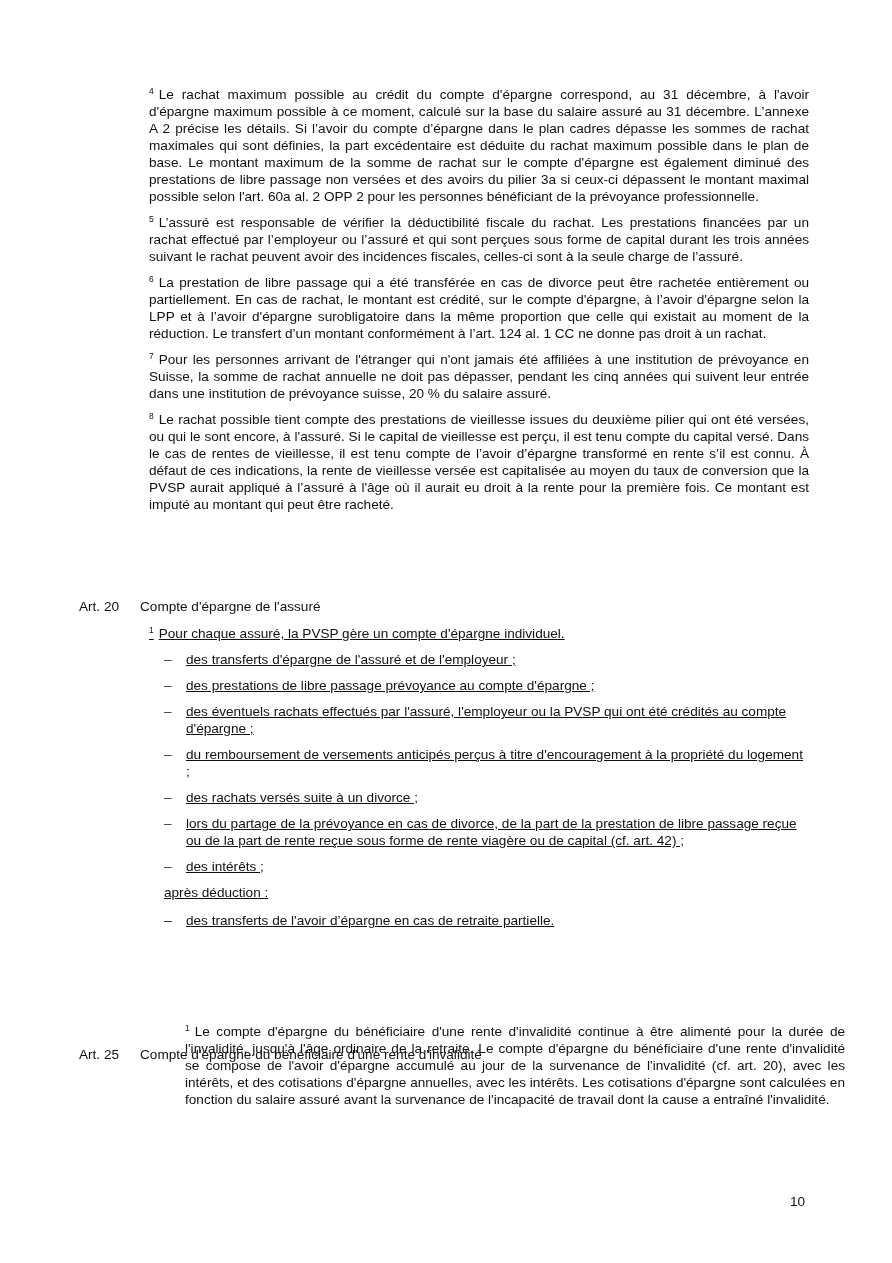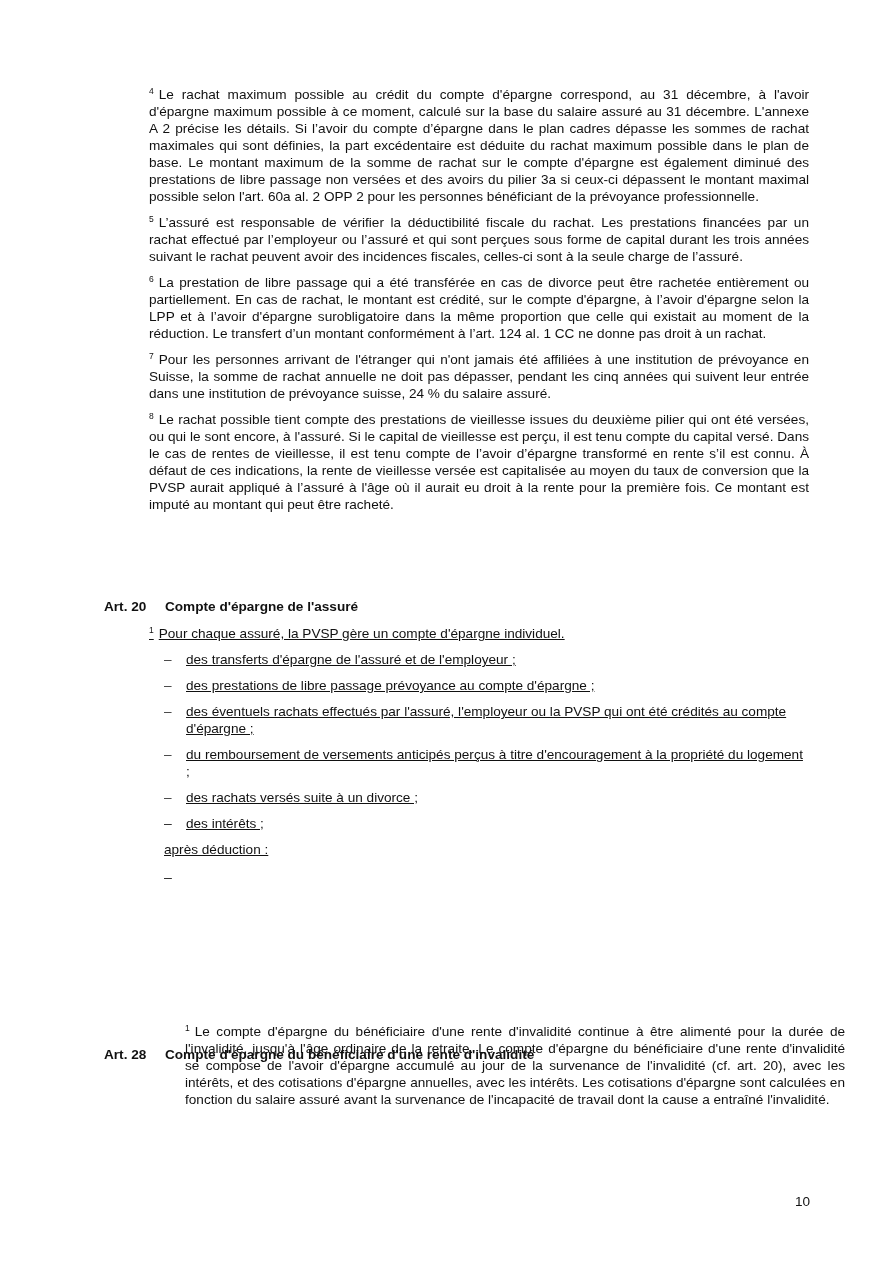--- a/index.html
+++ b/index.html
@@ -6,66 +6,66 @@
   body {
     width: 892px; height: 1263px; position: relative; overflow: hidden;
     font-family: "Liberation Sans", sans-serif;
     font-size: 13.6px; line-height: 17px; color: #111111;
   }
   .page { position: absolute; left: 0; top: 0; width: 726px; height: 1263px; }
   .body-col { position: absolute; left: 149px; width: 660px; }
   p { margin: 0; text-align: justify; }
   .para { margin-bottom: 9px; }
   sup { font-size: 8.5px; vertical-align: 5px; line-height: 0; margin-right: 5px; }
-  .art-head { position: absolute; left: 104px; width: 730px; font-weight: bold; }
+  .art-head { position: absolute; left: 79px; width: 730px; font-weight: normal; }
   .art-num { display: inline-block; width: 61px; }
   .dash-list { list-style: none; margin: 0; padding: 0; }
   .dash-list li { position: relative; padding-left: 37px; margin-bottom: 9px; text-align: left; }
   .dash-list li .dash { position: absolute; left: 15px; top: 0; color: #333; }
   .plain { margin-bottom: 11px; padding-left: 15px; }
-  .page-num { position: absolute; left: 790px; top: 1193px; width: 20px; text-align: right; }
+  .page-num { position: absolute; left: 790px; top: 1193px; width: 20px; text-align: left; }
 </style>
 </head>
 <body>
 
 <div class="page">
 
   <div class="body-col" style="top:86px;">
     <p class="para"><sup>4</sup><span>Le rachat maximum possible au crédit du compte d'épargne correspond, au 31 décembre, à l'avoir d'épargne maximum possible à ce moment, calculé sur la base du salaire assuré au 31 décembre. L'annexe A 2 précise les détails. Si l’avoir du compte d’épargne dans le plan cadres dépasse les sommes de rachat maximales qui sont définies, la part excédentaire est déduite du rachat maximum possible dans le plan de base. Le montant maximum de la somme de rachat sur le compte d'épargne est également diminué des prestations de libre passage non versées et des avoirs du pilier 3a si ceux-ci dépassent le montant maximal possible selon l'art. 60a al. 2 OPP 2 pour les personnes bénéficiant de la prévoyance professionnelle.</span></p>
     <p class="para"><sup>5</sup><span>L’assuré est responsable de vérifier la déductibilité fiscale du rachat. Les prestations financées par un rachat effectué par l’employeur ou l’assuré et qui sont perçues sous forme de capital durant les trois années suivant le rachat peuvent avoir des incidences fiscales, celles-ci sont à la seule charge de l’assuré.</span></p>
     <p class="para"><sup>6</sup><span>La prestation de libre passage qui a été transférée en cas de divorce peut être rachetée entièrement ou partiellement. En cas de rachat, le montant est crédité, sur le compte d'épargne, à l’avoir d'épargne selon la LPP et à l’avoir d'épargne surobligatoire dans la même proportion que celle qui existait au moment de la réduction. Le transfert d’un montant conformément à l’art. 124 al. 1 CC ne donne pas droit à un rachat.</span></p>
-    <p class="para"><sup>7</sup><span>Pour les personnes arrivant de l'étranger qui n'ont jamais été affiliées à une institution de prévoyance en Suisse, la somme de rachat annuelle ne doit pas dépasser, pendant les cinq années qui suivent leur entrée dans une institution de prévoyance suisse, 24 % du salaire assuré.</span></p>
+    <p class="para"><sup>7</sup><span>Pour les personnes arrivant de l'étranger qui n'ont jamais été affiliées à une institution de prévoyance en Suisse, la somme de rachat annuelle ne doit pas dépasser, pendant les cinq années qui suivent leur entrée dans une institution de prévoyance suisse, 20 % du salaire assuré.</span></p>
     <p class="para"><sup>8</sup><span>Le rachat possible tient compte des prestations de vieillesse issues du deuxième pilier qui ont été versées, ou qui le sont encore, à l'assuré. Si le capital de vieillesse est perçu, il est tenu compte du capital versé. Dans le cas de rentes de vieillesse, il est tenu compte de l’avoir d’épargne transformé en rente s’il est connu. À défaut de ces indications, la rente de vieillesse versée est capitalisée au moyen du taux de conversion que la PVSP aurait appliqué à l’assuré à l'âge où il aurait eu droit à la rente pour la première fois. Ce montant est imputé au montant qui peut être racheté.</span></p>
   </div>
 
   <div class="art-head" style="top:598px;">
     <span class="art-num">Art. 20</span><span>Compte d'épargne de l'assuré</span>
   </div>
 
   <div class="body-col" style="top:625px;text-decoration:underline;">
     <p class="para"><sup>1</sup><span>Pour chaque assuré, la PVSP gère un compte d'épargne individuel.</span></p>
     <ul class="dash-list">
       <li><span class="dash">–</span><span>des transferts d'épargne de l'assuré et de l'employeur ;</span></li>
       <li><span class="dash">–</span><span>des prestations de libre passage prévoyance au compte d'épargne ;</span></li>
       <li><span class="dash">–</span><span>des éventuels rachats effectués par l'assuré, l'employeur ou la PVSP qui ont été crédités au compte d'épargne ;</span></li>
       <li><span class="dash">–</span><span>du remboursement de versements anticipés perçus à titre d'encouragement à la propriété du logement ;</span></li>
       <li><span class="dash">–</span><span>des rachats versés suite à un divorce ;</span></li>
-      <li><span class="dash">–</span></li>
+      <li><span class="dash">–</span><span>lors du partage de la prévoyance en cas de divorce, de la part de la prestation de libre passage reçue ou de la part de rente reçue sous forme de rente viagère ou de capital (cf. art. 42) ;</span></li>
       <li><span class="dash">–</span><span>des intérêts ;</span></li>
     </ul>
     <p class="plain">après déduction :</p>
     <ul class="dash-list">
       <li><span class="dash">–</span></li>
       <li><span class="dash">–</span></li>
-      <li><span class="dash">–</span></li>
+      <li><span class="dash">–</span><span>des transferts de l'avoir d’épargne en cas de retraite partielle.</span></li>
     </ul>
   </div>
 
   <div class="art-head" style="top:1046px;">
-    <span class="art-num">Art. 28</span><span>Compte d'épargne du bénéficiaire d'une rente d'invalidité</span>
+    <span class="art-num">Art. 25</span><span>Compte d'épargne du bénéficiaire d'une rente d'invalidité</span>
   </div>
 
   <div class="body-col" style="top:1023px;margin-left:36px;">
     <p class="para"><sup>1</sup><span>Le compte d'épargne du bénéficiaire d'une rente d'invalidité continue à être alimenté pour la durée de l'invalidité, jusqu'à l'âge ordinaire de la retraite. Le compte d'épargne du bénéficiaire d'une rente d'invalidité se compose de l'avoir d'épargne accumulé au jour de la survenance de l'invalidité (cf. art. 20), avec les intérêts, et des cotisations d'épargne annuelles, avec les intérêts. Les cotisations d'épargne sont calculées en fonction du salaire assuré avant la survenance de l'incapacité de travail dont la cause a entraîné l'invalidité.</span></p>
   </div>
 
   <div class="page-num">10</div>
 </div>
 
 </body></html>

